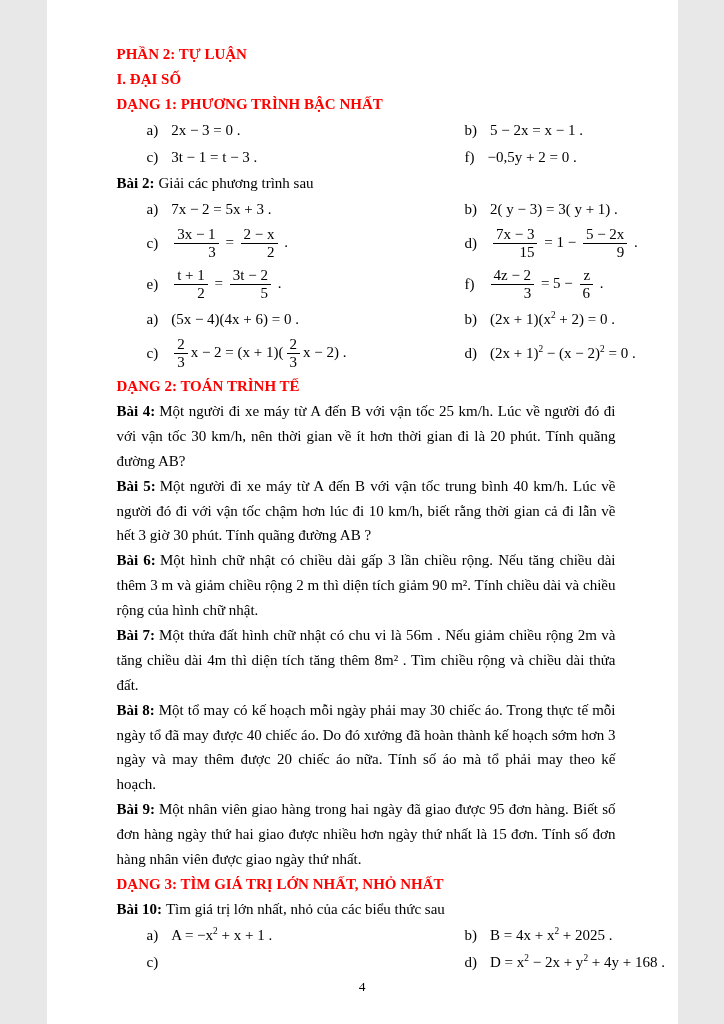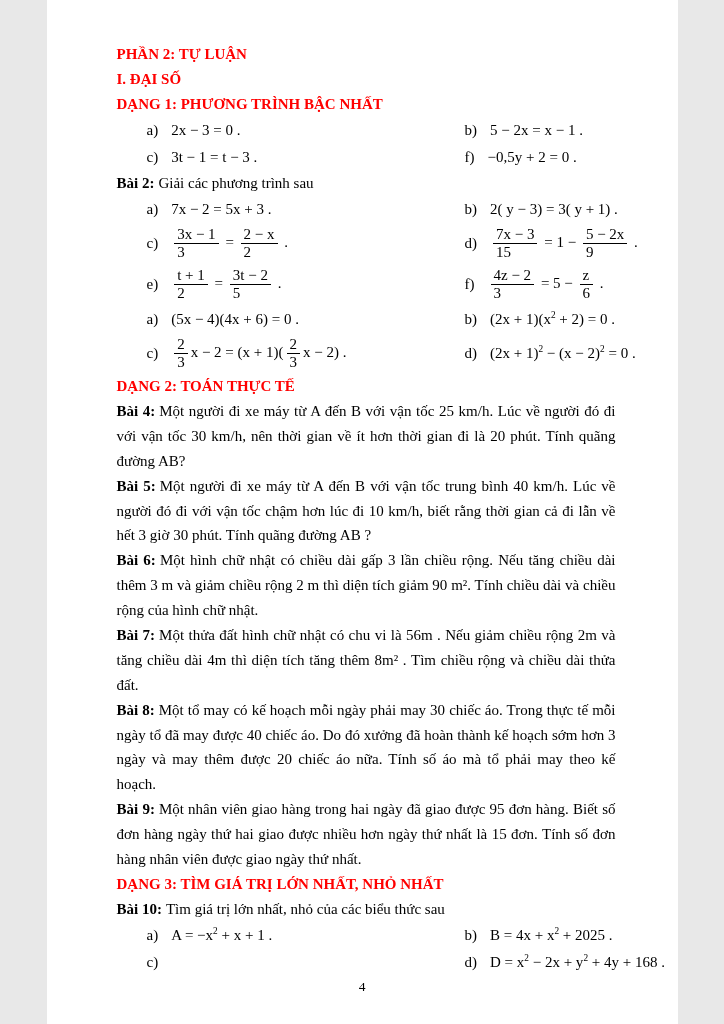--- a/index.html
+++ b/index.html
@@ -10,21 +10,21 @@
     font-size:15px;line-height:1.66;color:#000;overflow:hidden;
   }
   .heading{font-weight:700;color:#ff0000;font-size:15px;margin:0;}
   .exline{margin:0;}
   .exlabel{font-weight:700;margin-right:4px;}
   .para{margin:0;text-align:justify;}
   .row{display:grid;grid-template-columns:318px 1fr;}
   .item{padding:1px 0 1px 30px;display:flex;align-items:center;min-height:25px;}
   .item .ilabel{margin-right:13px;white-space:nowrap;}
   .imath{white-space:nowrap;}
-  .frac{display:inline-block;vertical-align:middle;text-align:left;line-height:1.15;margin:2px 3px;}
+  .frac{display:inline-block;vertical-align:middle;text-align:right;line-height:1.15;margin:2px 3px;}
   .frac .num{display:block;border-bottom:1px solid #000;padding:0 3px;}
   .frac .den{display:block;padding:0 3px;}
   sup{font-size:0.62em;line-height:0;vertical-align:super;}
   .footer{position:absolute;left:0;bottom:26px;width:100%;text-align:center;font-size:13.5px;}
 </style>
 </head>
 <body>
 
 <div class="page">
 
@@ -99,21 +99,21 @@
     <div class="item">
         <span class="ilabel">c)</span>
         <span class="imath"><span class="frac"><span class="num">2</span><span class="den">3</span></span>x − 2 = (x + 1)(<span class="frac"><span class="num">2</span><span class="den">3</span></span>x − 2) .</span>
       </div>
     <div class="item">
         <span class="ilabel">d)</span>
         <span class="imath">(2x + 1)<sup>2</sup> − (x − 2)<sup>2</sup> = 0 .</span>
       </div>
   </div>
 
-  <div class="heading">DẠNG 2: TOÁN THỰC TẾ</div>
+  <div class="heading">DẠNG 2: TOÁN TRÌNH TẾ</div>
 
   <p class="para"><b class="exlabel">Bài 4:</b><span>Một người đi xe máy từ A đến B với vận tốc 25 km/h. Lúc về người đó đi với vận tốc 30 km/h, nên thời gian về ít hơn thời gian đi là 20 phút. Tính quãng đường AB?</span></p>
   <p class="para"><b class="exlabel">Bài 5:</b><span>Một người đi xe máy từ A đến B với vận tốc trung bình 40 km/h. Lúc về người đó đi với vận tốc chậm hơn lúc đi 10 km/h, biết rằng thời gian cả đi lẫn về hết 3 giờ 30 phút. Tính quãng đường AB ?</span></p>
   <p class="para"><b class="exlabel">Bài 6:</b><span>Một hình chữ nhật có chiều dài gấp 3 lần chiều rộng. Nếu tăng chiều dài thêm 3 m và giảm chiều rộng 2 m thì diện tích giảm 90 m². Tính chiều dài và chiều rộng của hình chữ nhật.</span></p>
   <p class="para"><b class="exlabel">Bài 7:</b><span>Một thửa đất hình chữ nhật có chu vi là 56m . Nếu giảm chiều rộng 2m và tăng chiều dài 4m thì diện tích tăng thêm 8m² . Tìm chiều rộng và chiều dài thửa đất.</span></p>
   <p class="para"><b class="exlabel">Bài 8:</b><span>Một tổ may có kế hoạch mỗi ngày phải may 30 chiếc áo. Trong thực tế mỗi ngày tổ đã may được 40 chiếc áo. Do đó xưởng đã hoàn thành kế hoạch sớm hơn 3 ngày và may thêm được 20 chiếc áo nữa. Tính số áo mà tổ phải may theo kế hoạch.</span></p>
   <p class="para"><b class="exlabel">Bài 9:</b><span>Một nhân viên giao hàng trong hai ngày đã giao được 95 đơn hàng. Biết số đơn hàng ngày thứ hai giao được nhiều hơn ngày thứ nhất là 15 đơn. Tính số đơn hàng nhân viên được giao ngày thứ nhất.</span></p>
 
   <div class="heading">DẠNG 3: TÌM GIÁ TRỊ LỚN NHẤT, NHỎ NHẤT</div>
 

